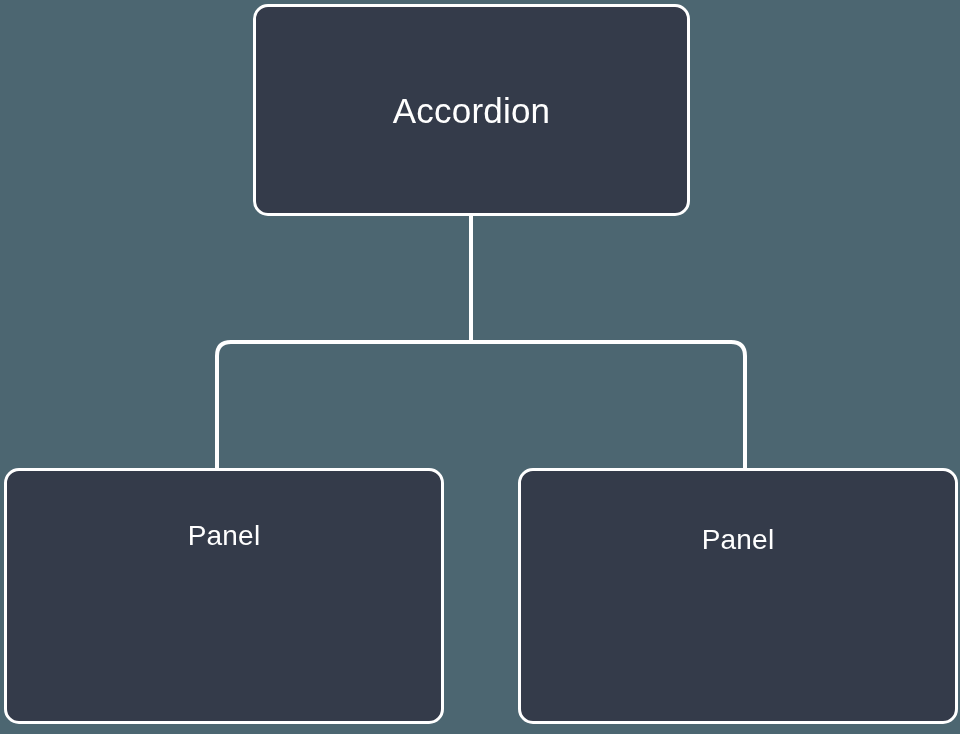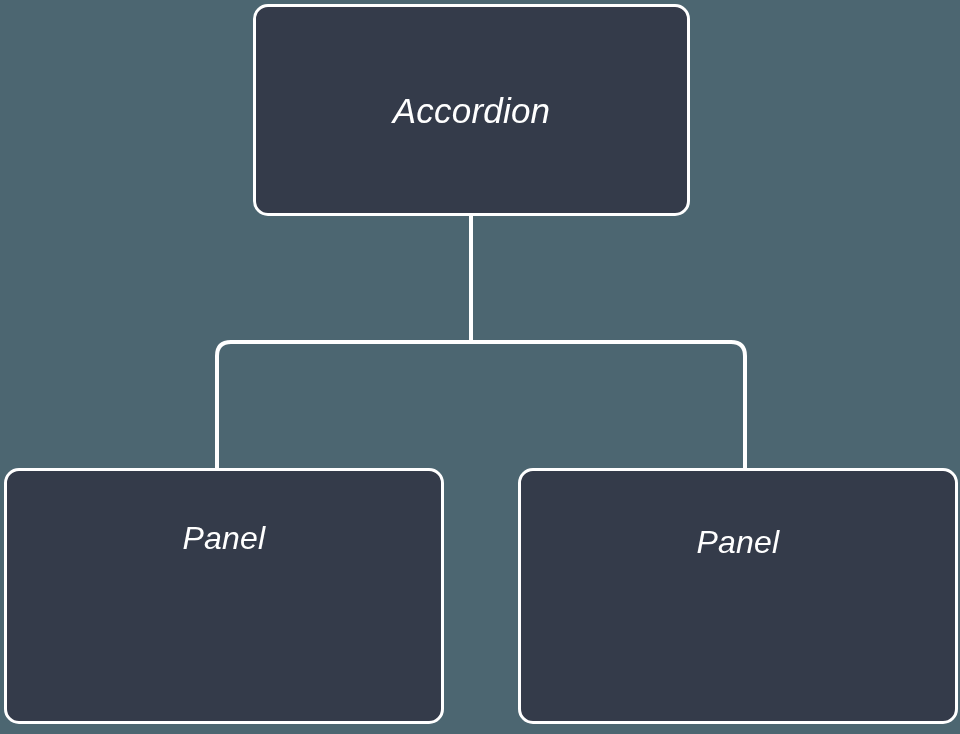--- a/index.html
+++ b/index.html
@@ -10,21 +10,20 @@
     width: 960px;
     height: 734px;
     background: #4c6671;
     font-family: "Liberation Sans", sans-serif;
     overflow: hidden;
   }
   #stage {
     position: relative;
     width: 960px;
     height: 638px;
-    font-style: italic;
   }
 
   
   #edges {
     position: absolute;
     left: 0;
     top: 0;
     width: 960px;
     height: 734px;
   }
@@ -64,21 +63,21 @@
   .node-title {
     color: #ffffff;
     font-size: 35px;
     font-weight: 400;
     letter-spacing: 0.2px;
     line-height: 1;
     white-space: nowrap;
   }
   .node-panel-left .node-title,
   .node-panel-right .node-title {
-    font-size: 32px;
+    font-size: 28px;
     margin-top: 51px;
   }
   .node-panel-right .node-title { margin-top: 55px; }
 </style>
 </head>
 <body>
 
 <div id="stage">
 
   <svg id="edges" viewBox="0 0 960 734" width="960" height="734" aria-hidden="true">

